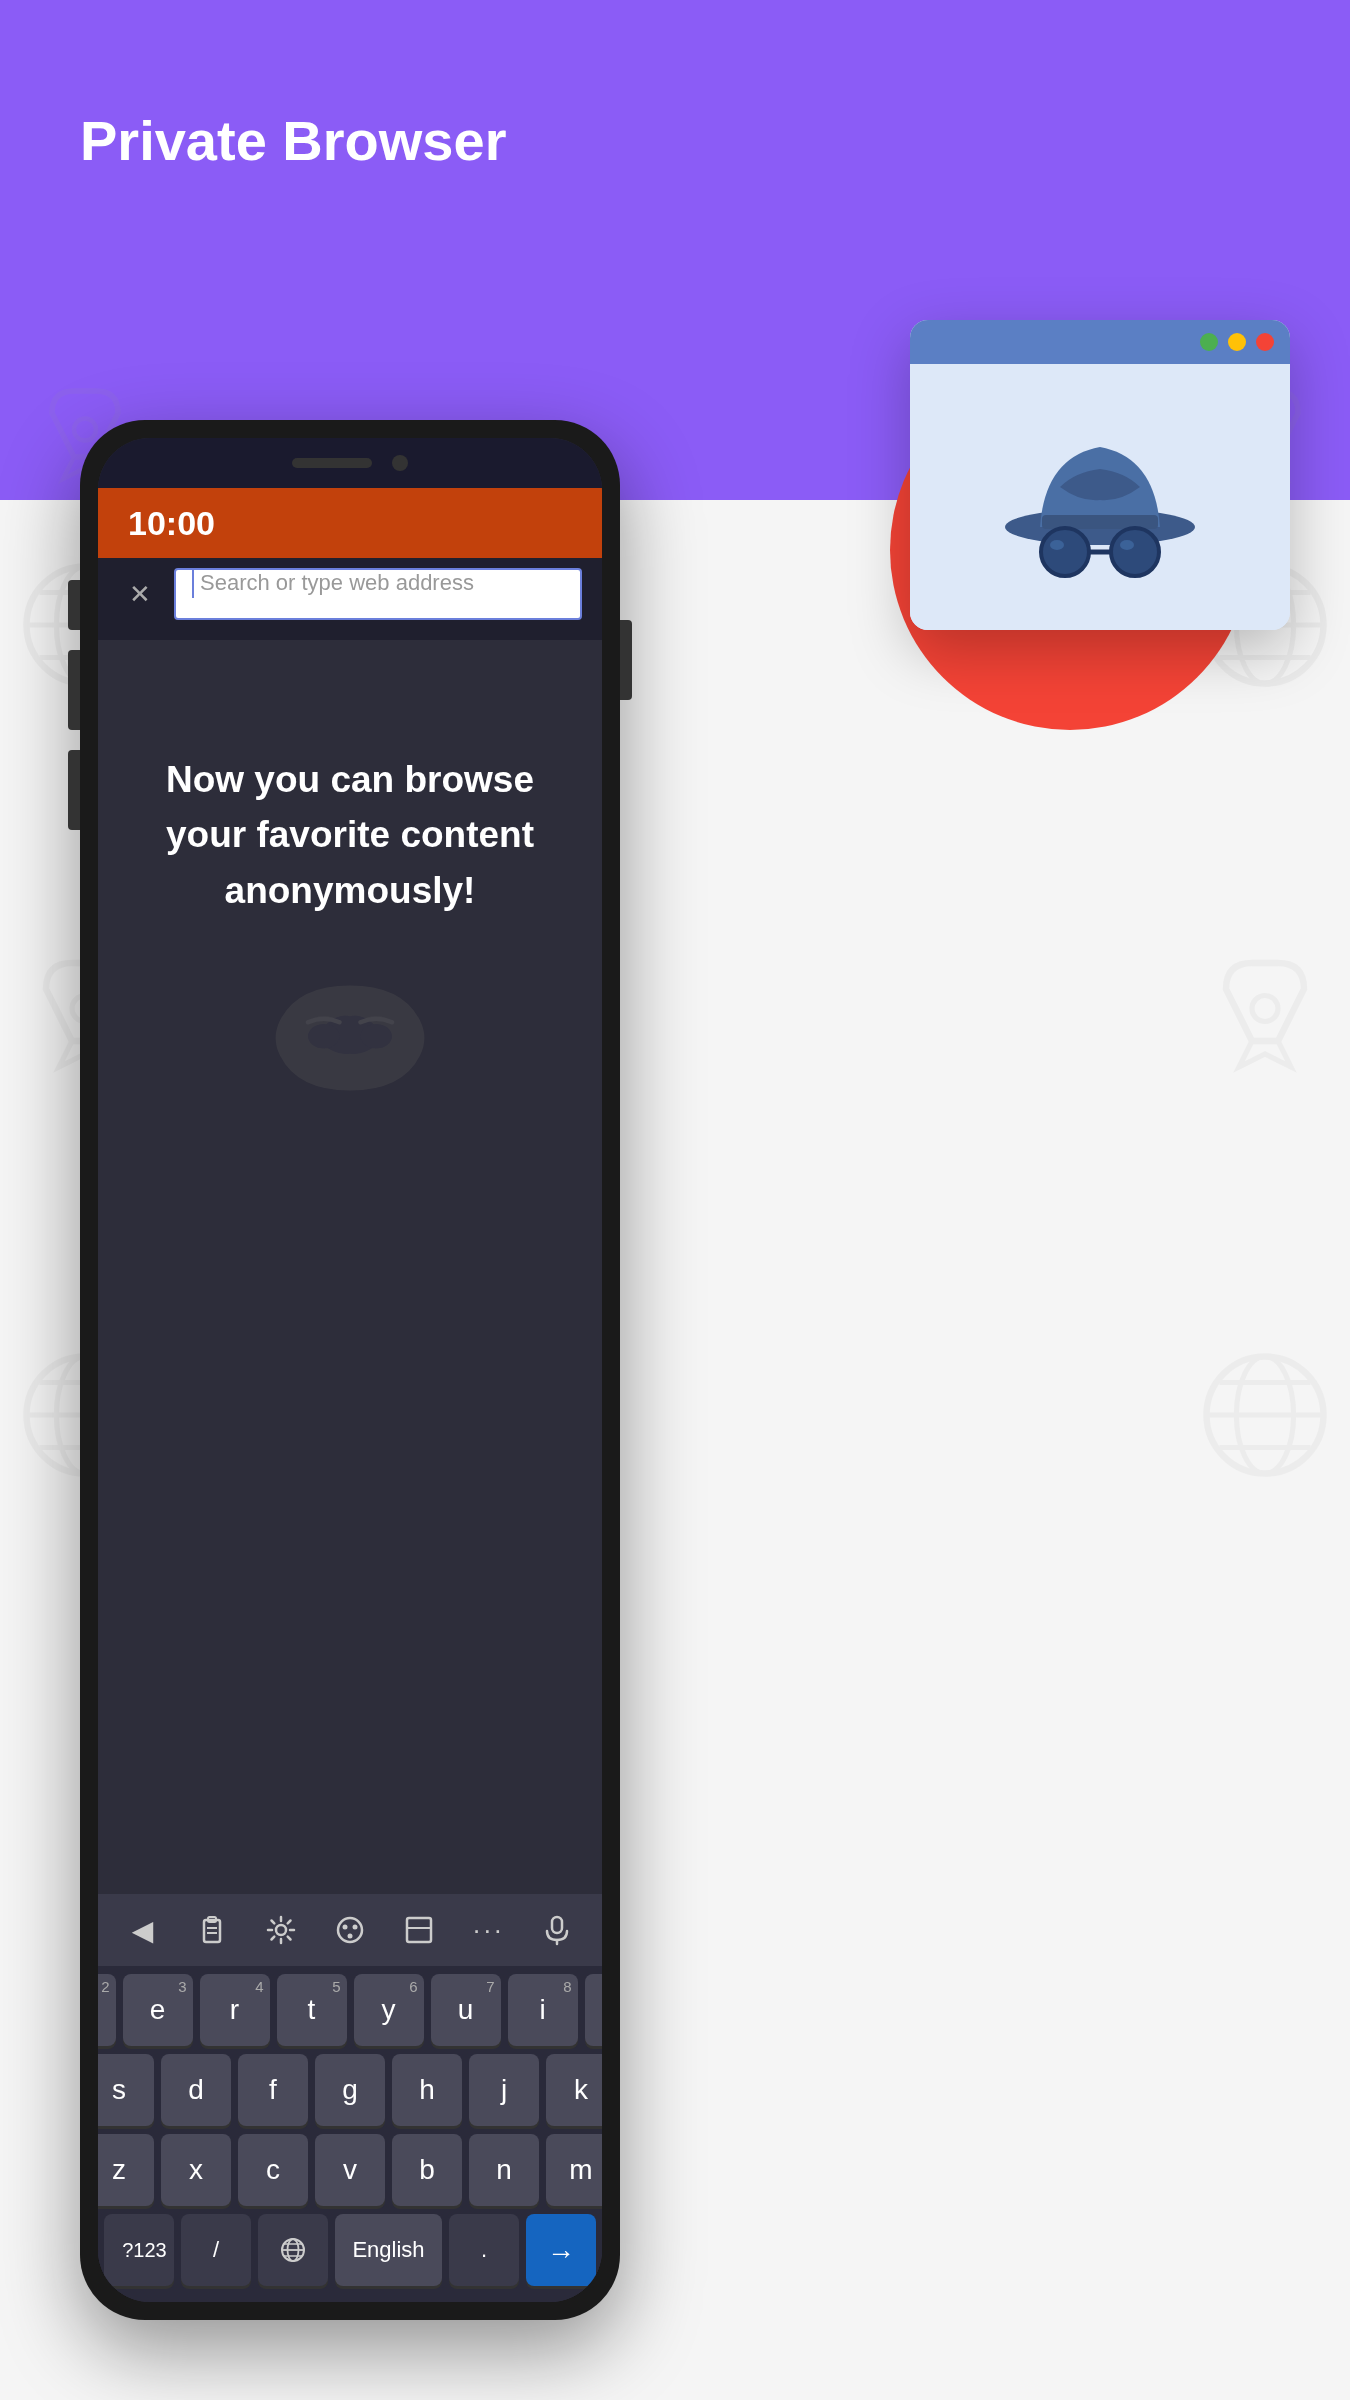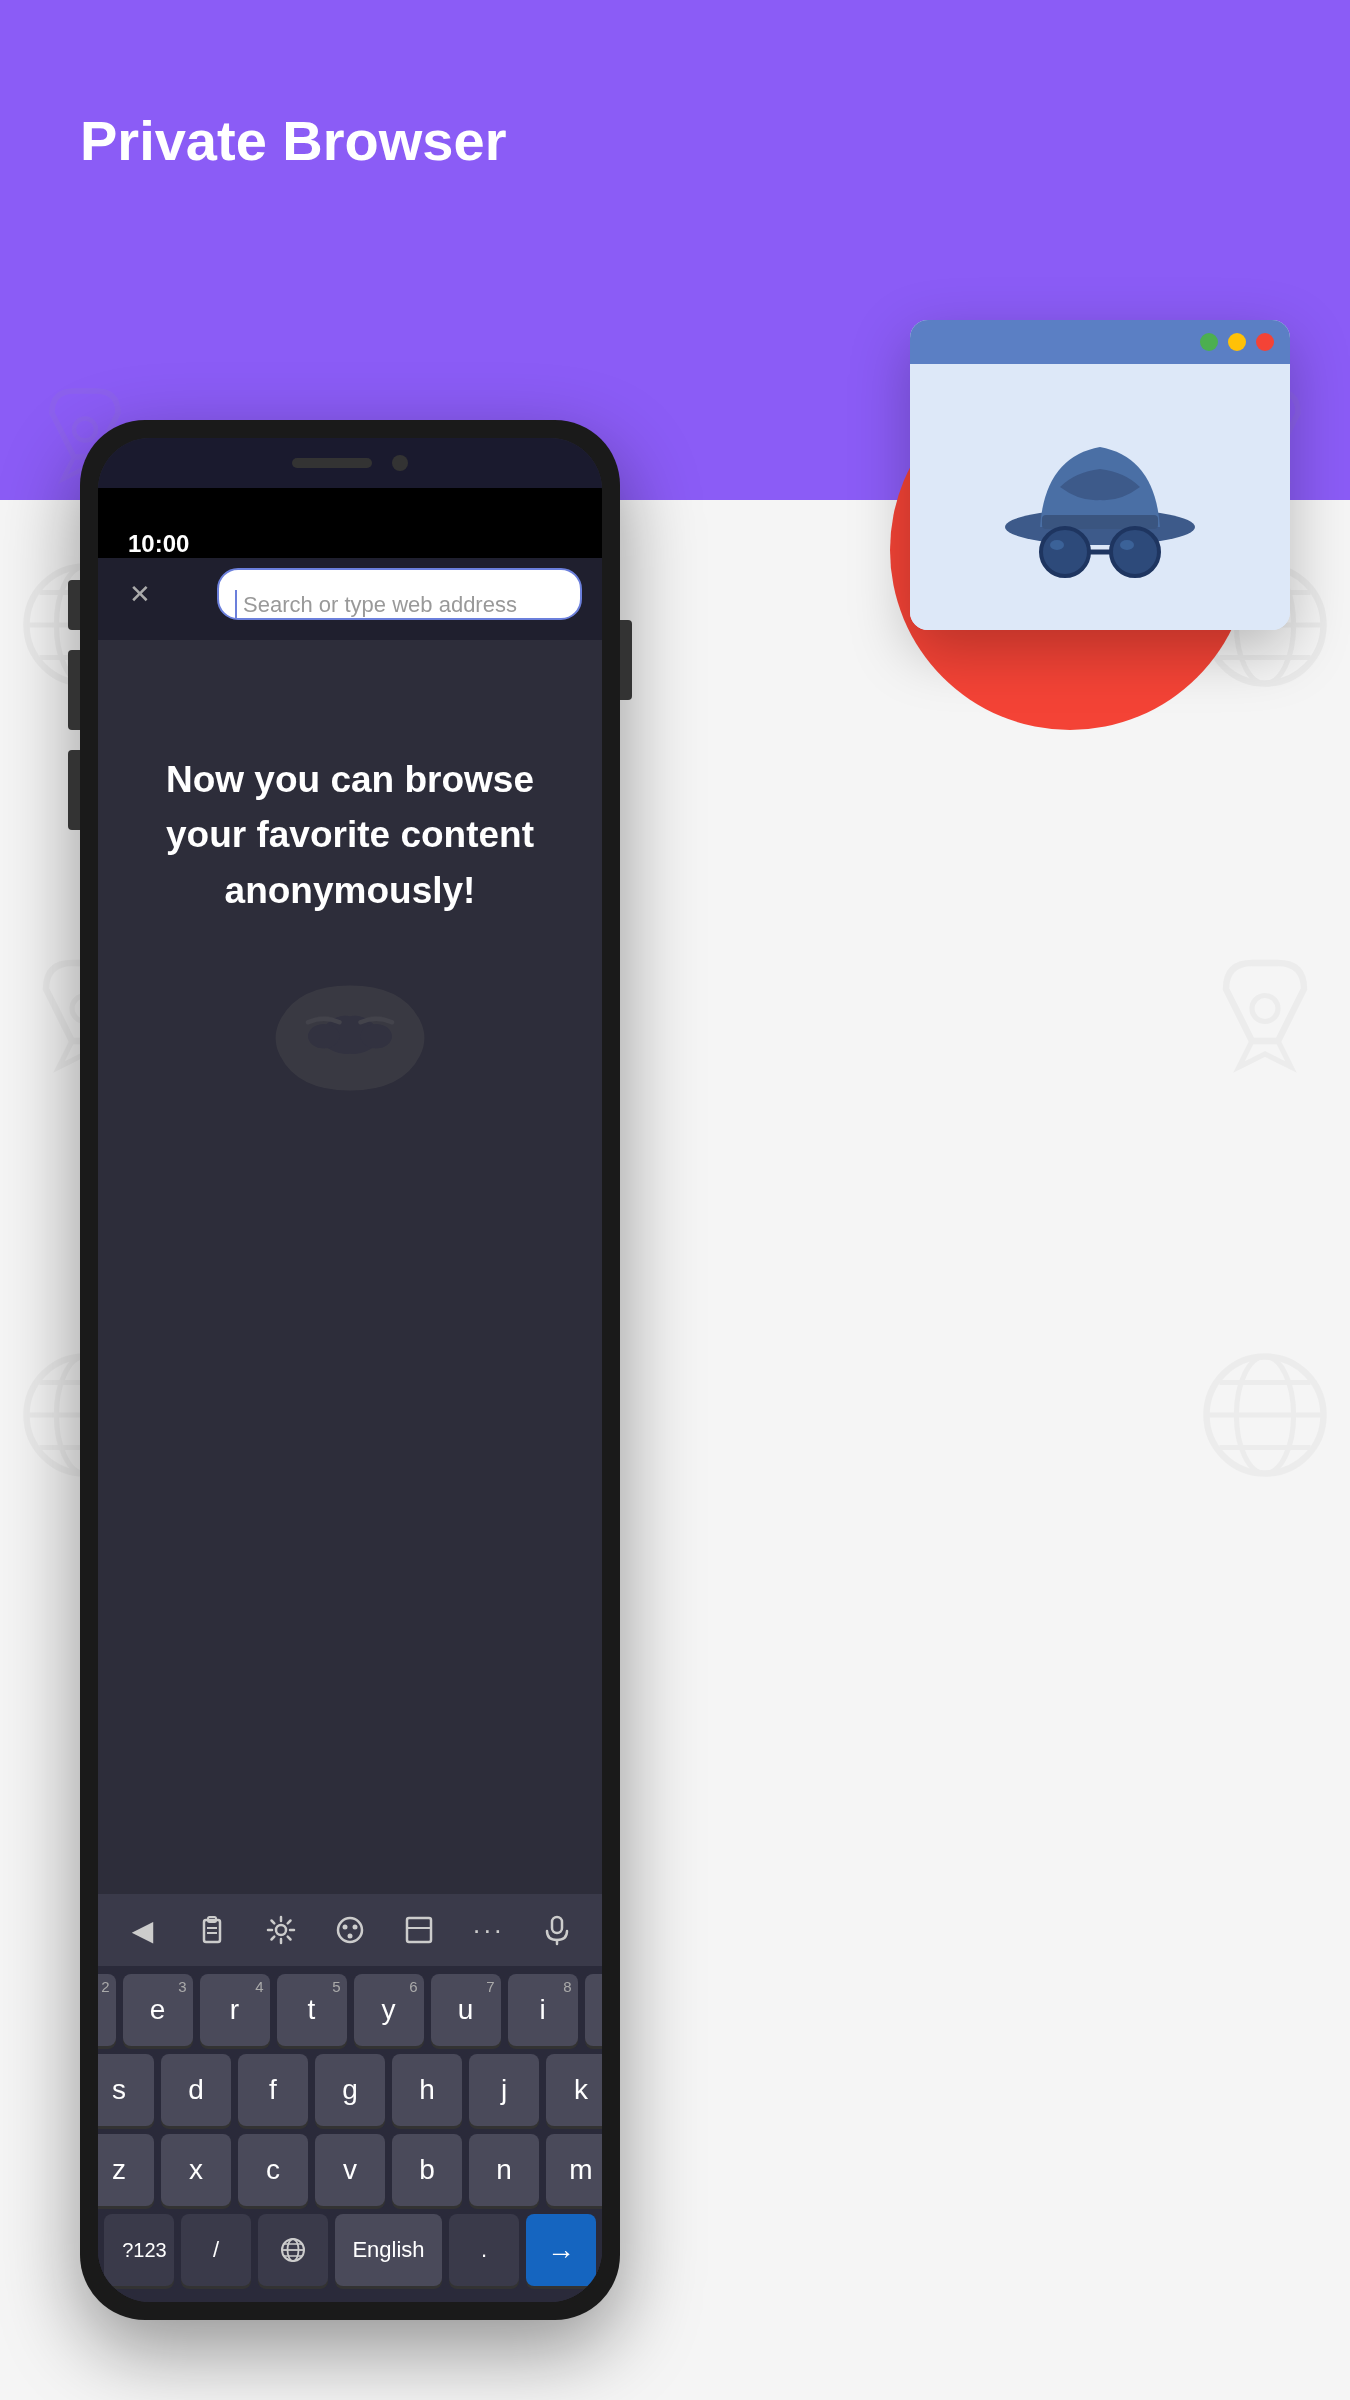--- a/index.html
+++ b/index.html
@@ -139,26 +139,26 @@
       height: 100%;
       background: #2d2d3a;
       border-radius: 52px;
       overflow: hidden;
       position: relative;
     }
 
     
     .phone-status-bar {
       height: 70px;
-      background: #000000;
-      display: flex;
-      align-items: flex-end;
+      background: #c2410c;
+      display: flex;
+      align-items: center;
       padding: 0 30px;
       color: white;
-      font-size: 24px;
+      font-size: 34px;
       font-weight: 600;
     }
 
     
     .phone-search-area {
       background: #1f1f2e;
       padding: 10px 20px 20px;
       display: flex;
       align-items: center;
       gap: 12px;
@@ -171,26 +171,25 @@
       align-items: center;
       justify-content: center;
       color: #aaa;
       font-size: 26px;
     }
 
     .search-input-field {
       flex: 1;
       height: 52px;
       background: #fff;
-      border-radius: 21px;
-      display: flex;
-      align-items: flex-end;
+      border-radius: 4px;
+      display: flex;
+      align-items: flex-start;
       padding: 0 16px;
       border: 2px solid #6B7FDB;
-      margin-left: 43px;
     }
 
     .search-cursor {
       width: 2px;
       height: 28px;
       background: #6B7FDB;
       display: inline-block;
       margin-right: 6px;
     }
 

